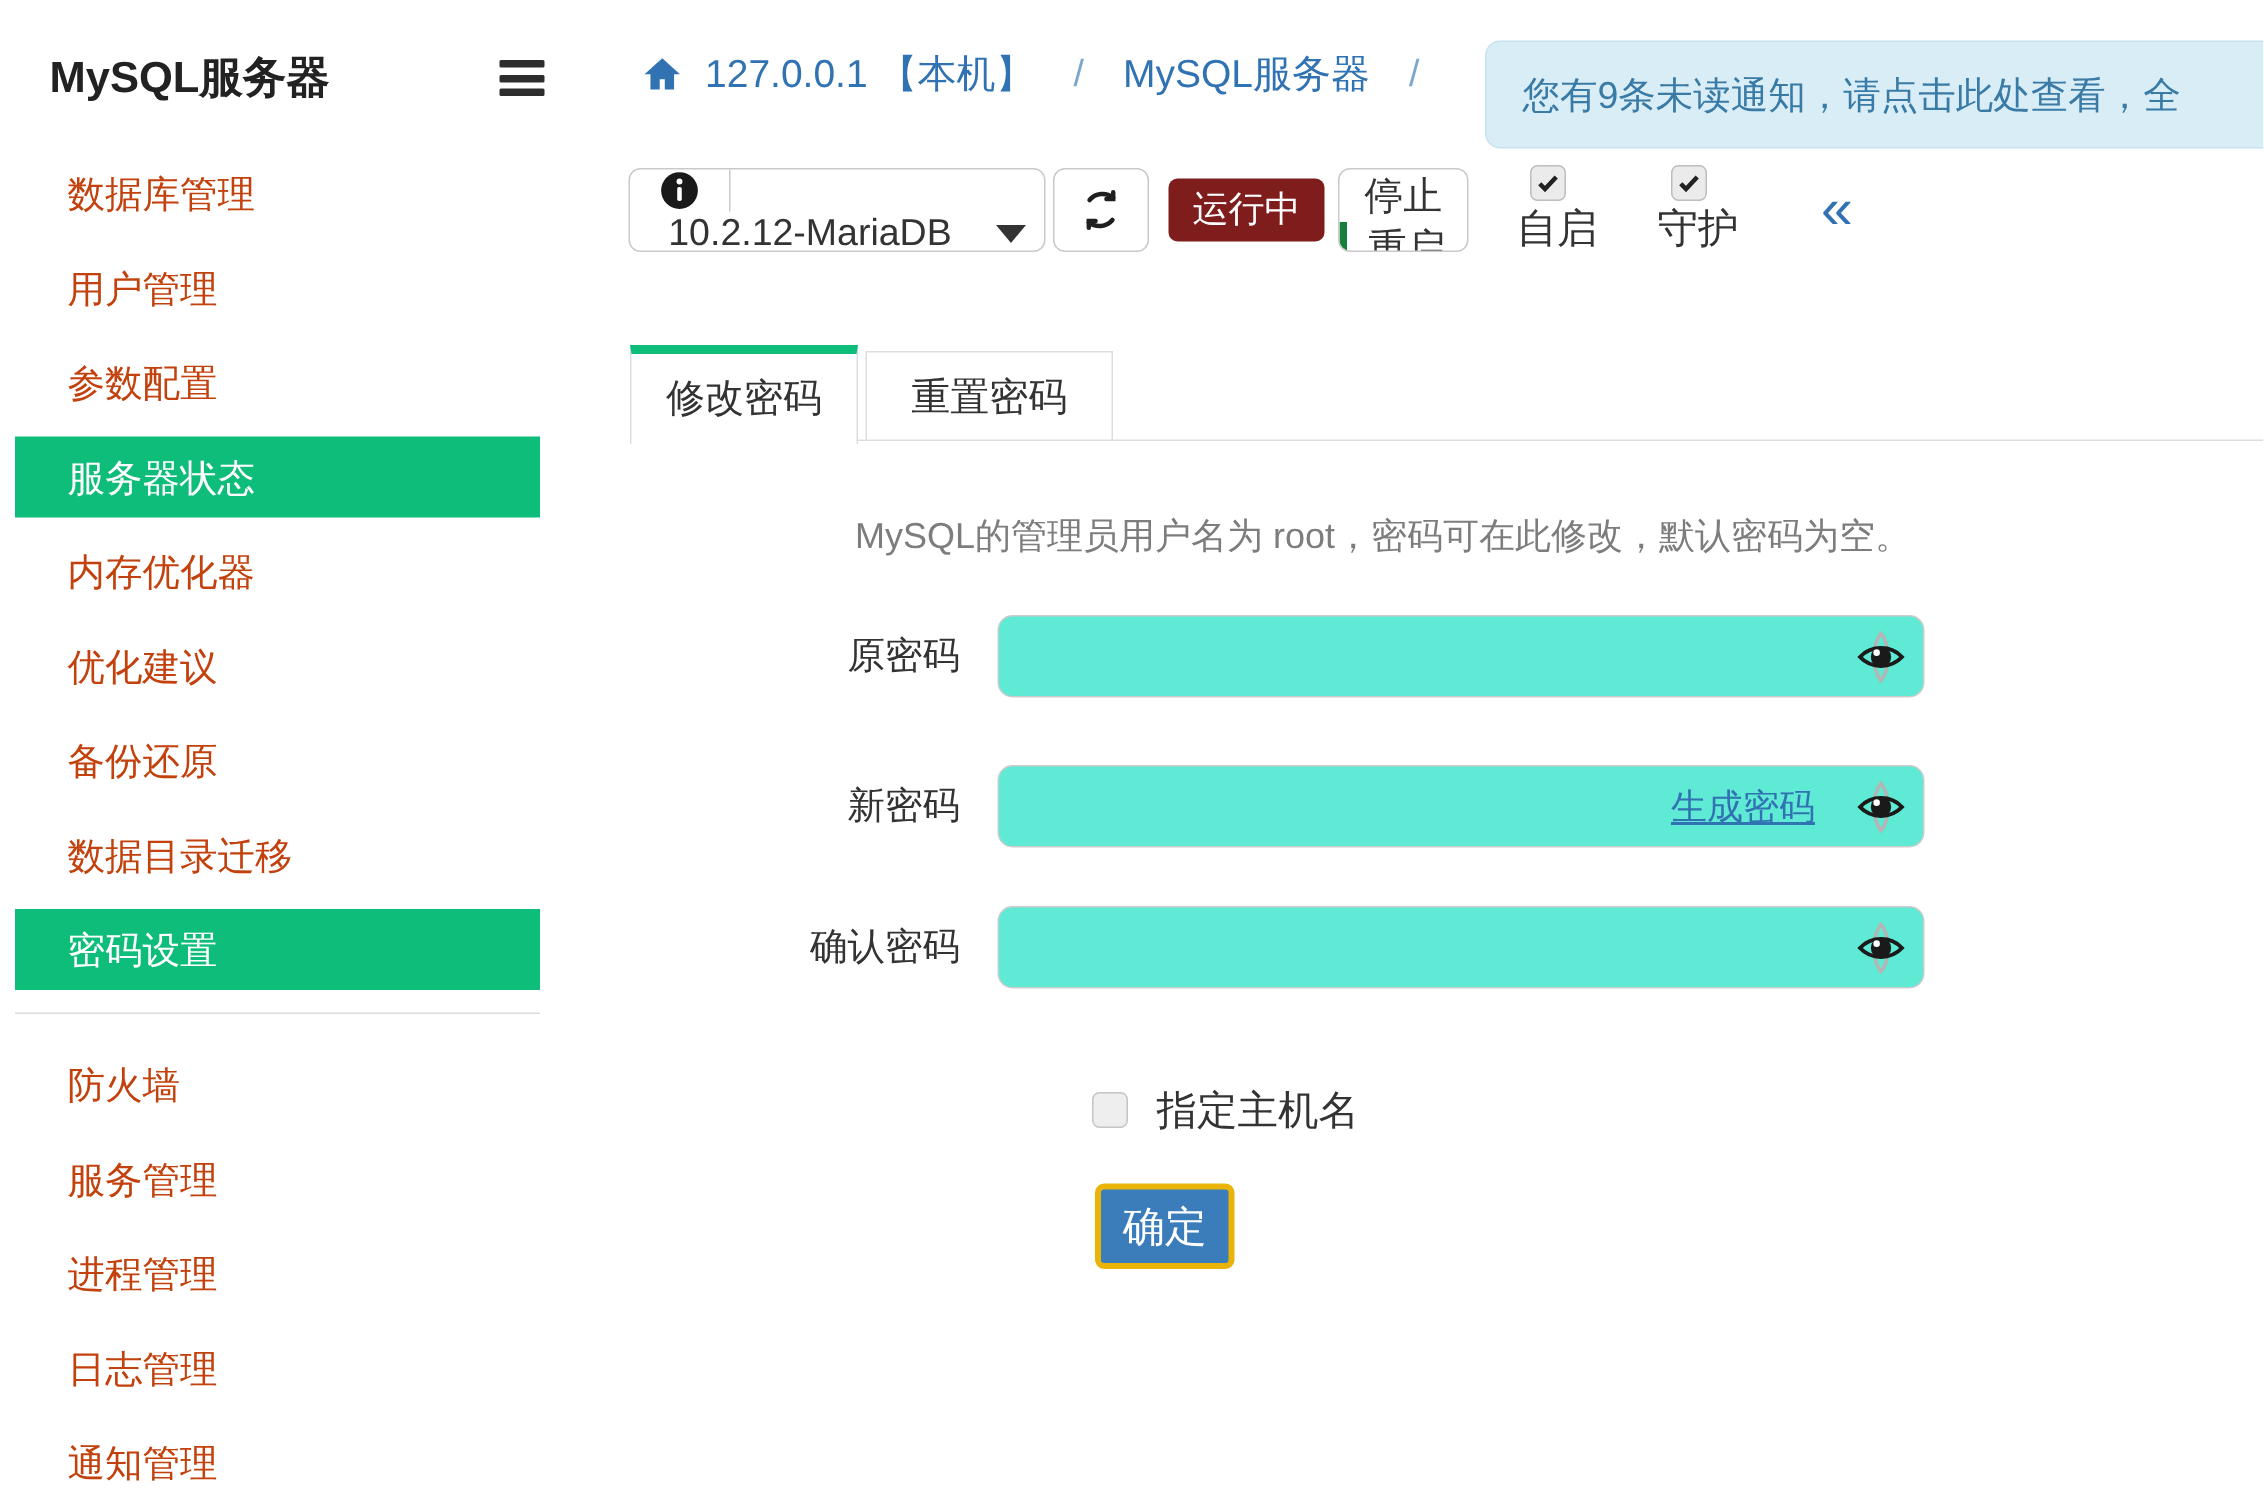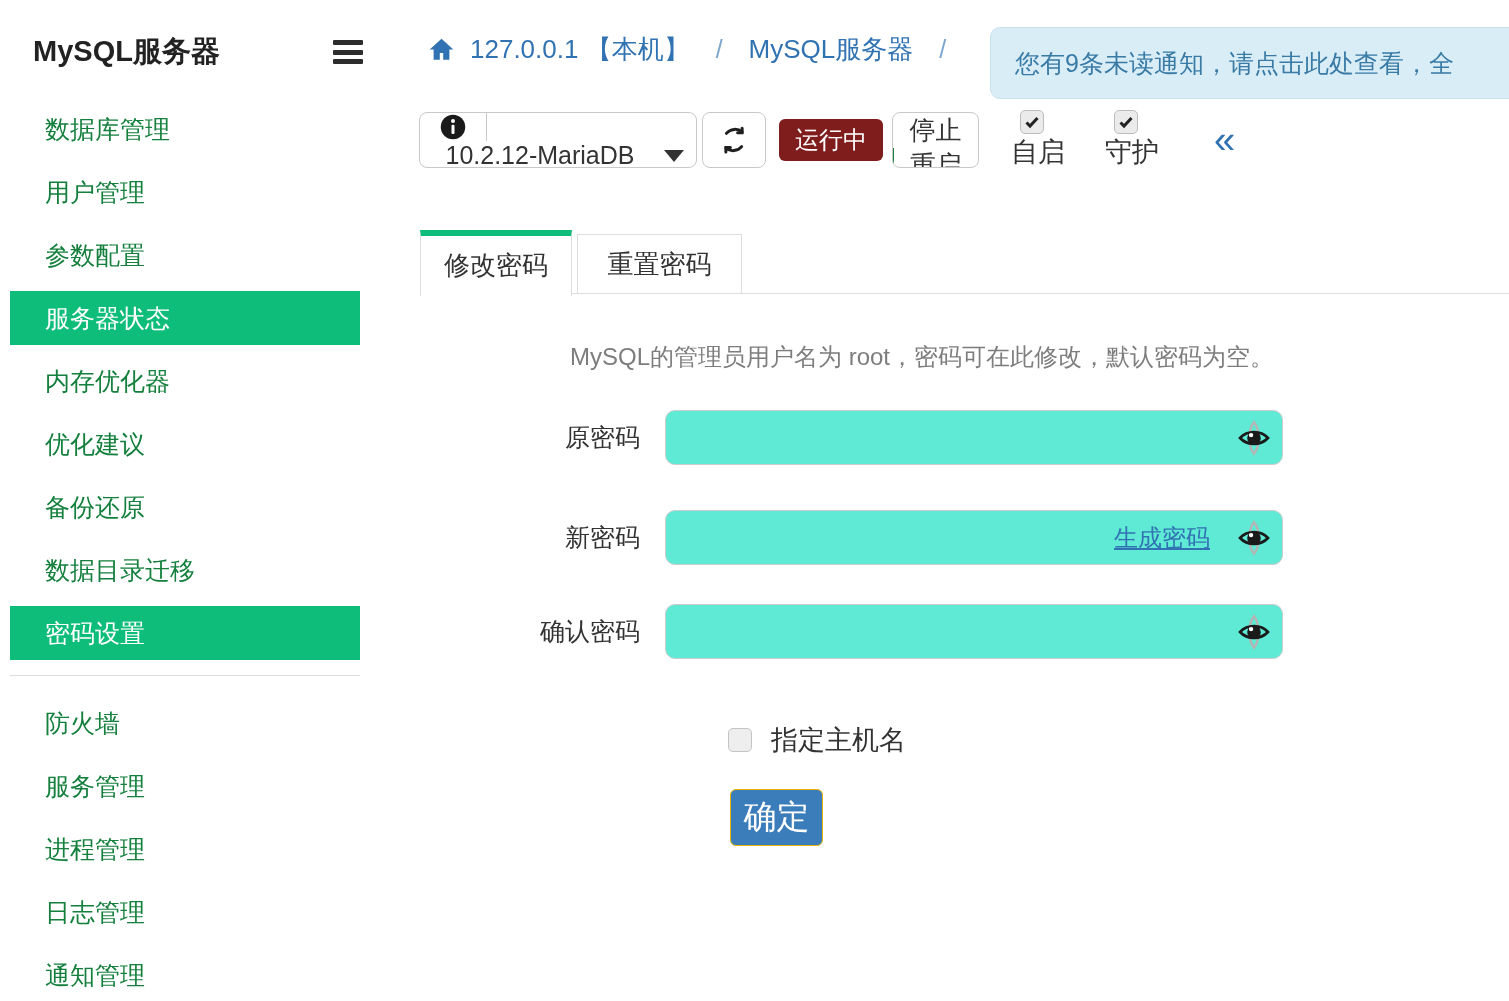--- a/index.html
+++ b/index.html
@@ -9,21 +9,21 @@
 
   
   .sidebar { position:absolute; left:0; top:0; width:395px; height:1001px; background:#fff; }
   .sb-header { display:flex; align-items:center; padding:8px 32px 0 33px; }
   .sb-title { font-size:29px; font-weight:bold; color:#222; letter-spacing:0; }
   .hamburger { margin-left:auto; width:30px; cursor:pointer; }
   .hamburger .bar { height:5px; background:#2d2d2d; border-radius:1px; margin-bottom:4.5px; }
   .hamburger .bar:last-child { margin-bottom:0; }
   .menu { position:absolute; top:78px; left:0; right:0; }
   .menu-item { width:350px; height:54px; margin:0 0 9px 10px; display:flex; align-items:center;
-               padding-left:35px; font-size:25px; color:#15803d; cursor:pointer; }
+               padding-left:35px; font-size:25px; color:#c2410c; cursor:pointer; }
   .menu-item.active { background:#0fbd7a; color:#fff; }
   .menu-divider { height:1px; background:#ddd; width:350px; margin:15px 0 20px 10px; }
 
   
   .main { position:absolute; left:420px; top:0; width:1089px; height:1001px; }
 
   
   .breadcrumb { position:absolute; top:8px; left:8px; display:flex; align-items:center; font-size:26px; color:#3173b2; white-space:nowrap; }
   .bc-home { width:27px; height:27px; margin-right:15px; cursor:pointer; }
   .bc-link { color:#3173b2; cursor:pointer; }
@@ -42,21 +42,21 @@
   .cell-info { width:67px; border-right:1px solid #c9c9c9; cursor:pointer; }
   .cell-select { width:276px; padding:0 10px 0 24px; cursor:pointer; }
   .cell-select .ver { font-size:25px; color:#333; }
   .caret { width:0; height:0; border-left:10px solid transparent; border-right:10px solid transparent;
            border-top:12px solid #333; margin-left:30px; }
   .btn-refresh { width:64px; margin-left:5px; cursor:pointer; }
   .status-badge { margin-left:13px; align-self:center; height:42px; line-height:42px; padding:0 16px;
                   border-radius:6px; background:#7f1d1d; color:#fff; font-size:24px; }
   .grp-actions { margin-left:9px; }
   .tb-btn { width:85px; font-size:26px; color:#333; cursor:pointer; }
-  .tb-btn + .tb-btn { border-left:1px solid #15803d; }
+  .tb-btn + .tb-btn { border-left:5px solid #15803d; }
   .cbx-wrap { display:flex; align-items:center; align-self:center; margin-left:20px; cursor:pointer;flex-direction:column; }
   .cbx-wrap.second { margin-left:28px; }
   .cbx { width:24px; height:24px; border:1px solid #bdbdbd; border-radius:5px; background:#ebebeb;
          display:flex; align-items:center; justify-content:center; cursor:pointer; }
   .cbx svg { display:block; }
   .cbx-label { font-size:27px; color:#333; margin-left:12px; }
   .collapse { margin-left:55px; align-self:center; font-size:38px; color:#3173b2; cursor:pointer; line-height:44px; }
 
   
   .tabbar { position:absolute; top:206px; left:0; width:1089px; height:64px; border-bottom:1px solid #ddd; display:flex; align-items:flex-start; }
@@ -74,22 +74,22 @@
                     border:1px solid #ccc; border-radius:10px; }
   .frm-input { position:absolute; left:0; top:0; width:100%; height:100%; border:none; outline:none;
                background:transparent; border-radius:10px; padding:0 110px 0 16px; font-size:24px; color:#333; }
   .eye-btn { position:absolute; right:10px; top:50%; transform:translateY(-50%); width:36px; height:42px; cursor:pointer;
              display:flex; align-items:center; justify-content:center; }
   .gen-link { position:absolute; right:72px; top:50%; transform:translateY(-50%); font-size:24px;
               color:#3173b2; text-decoration:underline; cursor:pointer; }
   .host-row { position:absolute; top:698px; left:308px; display:flex; align-items:center; cursor:pointer; }
   .cbx-host { width:24px; height:24px; border:1px solid #c4c4c4; border-radius:5px; background:#eee; cursor:pointer; }
   .host-label { font-size:27px; color:#333; margin-left:19px; }
-  .submit-btn { position:absolute; top:765px; left:310px; width:93px; height:57px; border:1px solid #eab308;
-                border-radius:6px; background:#3b7dba; color:#fff; font-size:33px; cursor:pointer;
+  .submit-btn { position:absolute; top:765px; left:310px; width:93px; height:57px; border:4px solid #eab308;
+                border-radius:6px; background:#3b7dba; color:#fff; font-size:28px; cursor:pointer;
                 font-family:"Liberation Sans","DejaVu Sans",sans-serif; }
 </style>
 </head>
 <body>
 
 <div class="page">
 
   <div class="sidebar">
     <div class="sb-header">
       <div class="sb-title">MySQL服务器</div>

